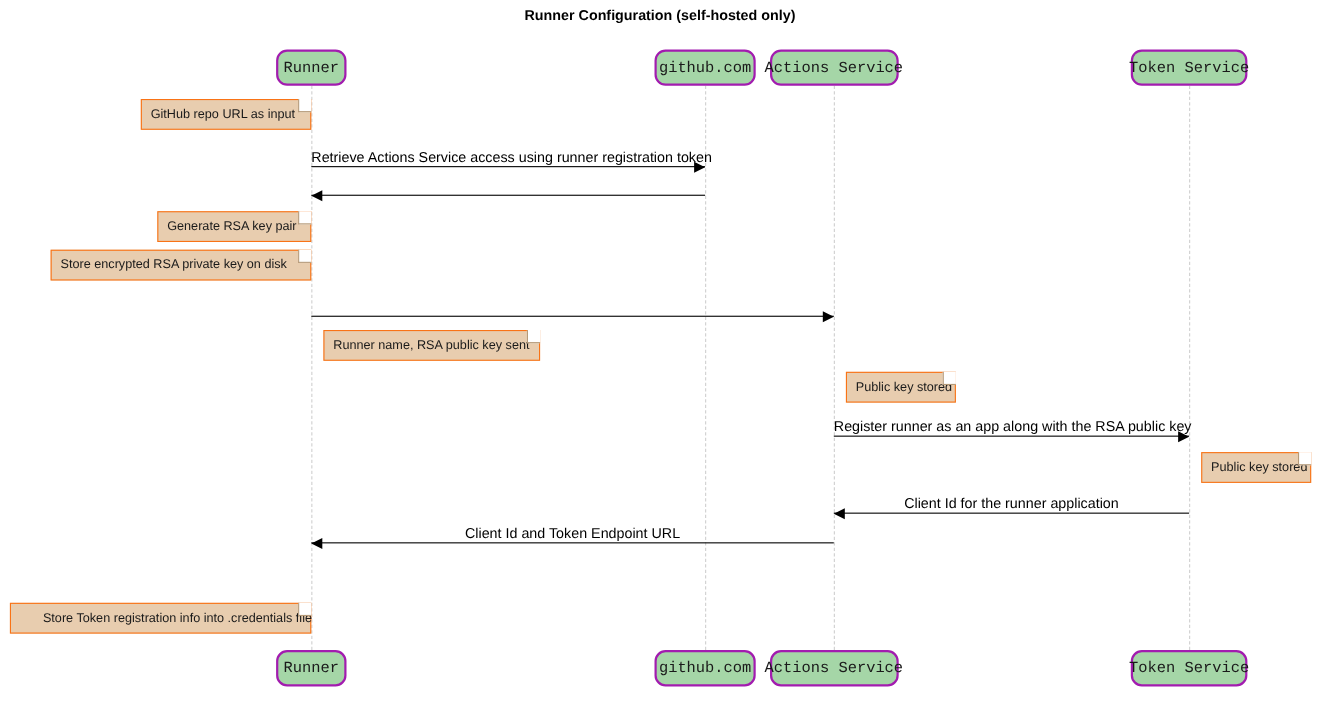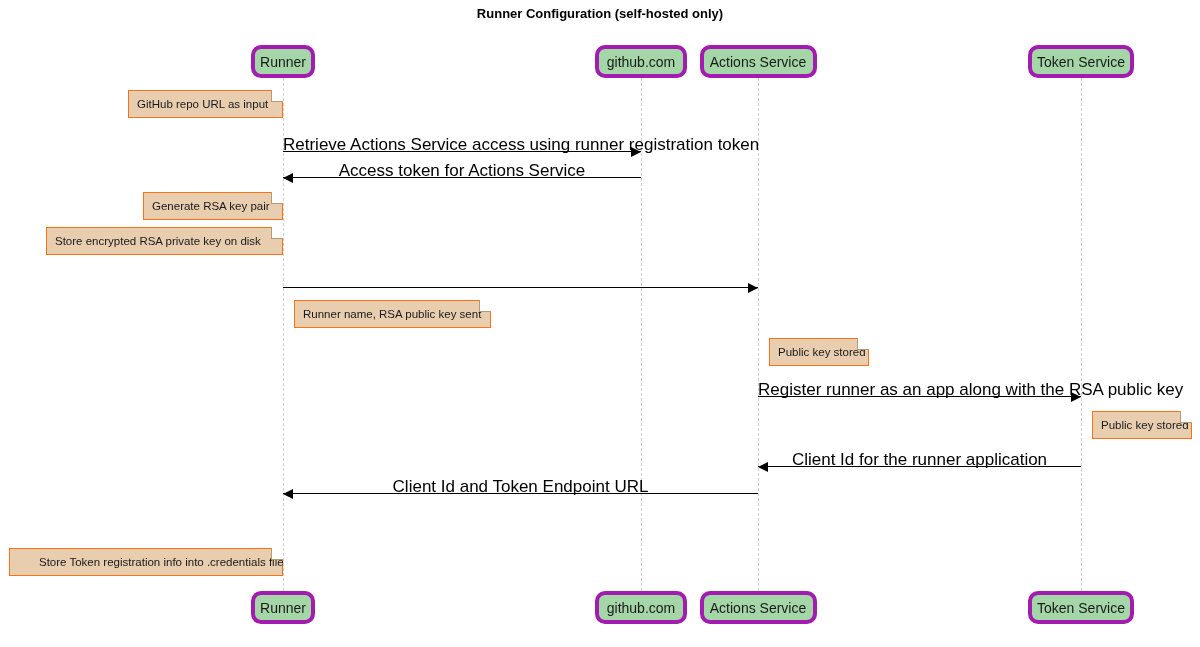--- a/index.html
+++ b/index.html
@@ -34,29 +34,30 @@
   .lifeline {
     position: absolute;
     width: 0;
     border-left: 1px dashed #cfcfcf;
   }
   .participant {
     position: absolute;
     height: 33px;
     border-radius: 10px;
     background: #a5d6a7;
-    border: 4px solid #a21caf;
+    border: 2px solid #a21caf;
     color: #1a1a1a;
     font-size: 14px;
     display: flex;
     align-items: center;
     justify-content: center;
     box-sizing: border-box;
     white-space: nowrap;
     padding: 0 12px;
+    font-family: Liberation Mono, monospace;
   }
   .note {
     position: absolute;
     background: #e8cdaf;
     border: 1px solid #f97316;
     box-sizing: border-box;
     font-size: 11.5px;
     color: #1a1a1a;
     height: 28px;
     display: flex;
@@ -74,21 +75,21 @@
     border-left: 1px solid #b59a78;
     border-bottom: 1px solid #b59a78;
   }
   .msg-line {
     position: absolute;
     height: 0;
     border-top: 1px solid #000000;
   }
   .msg-label {
     position: absolute;
-    font-size: 17px;
+    font-size: 13px;
     color: #000000;
     white-space: nowrap;
     text-align: center;
   }
   .arrowhead {
     position: absolute;
     width: 0;
     height: 0;
     border-top: 5px solid transparent;
     border-bottom: 5px solid transparent;
@@ -131,21 +132,20 @@
       <span>Actions Service</span>
     </div>
     <div class="participant" style="left: 1028px; top: 591px; width: 106px;">
       <span>Token Service</span>
     </div>
     <div class="msg-line" style="left: 283px; top: 151px; width: 358px;"></div>
     <div class="arrowhead right" style="top: 146.5px; left: 631px;"></div>
     <div class="msg-label" style="left: 283px; width: 358px; top: 135px;">Retrieve Actions Service access using runner registration token</div>
     <div class="msg-line" style="left: 283px; top: 177px; width: 358px;"></div>
     <div class="arrowhead left" style="top: 172.5px; left: 283px;"></div>
-    <div class="msg-label" style="left: 283px; width: 358px; top: 161px;">Access token for Actions Service</div>
     <div class="msg-line" style="left: 283px; top: 287px; width: 475px;"></div>
     <div class="arrowhead right" style="top: 282.5px; left: 748px;"></div>
     <div class="msg-line" style="left: 758px; top: 396px; width: 323px;"></div>
     <div class="arrowhead right" style="top: 391.5px; left: 1071px;"></div>
     <div class="msg-label" style="left: 758px; width: 323px; top: 380px;">Register runner as an app along with the RSA public key</div>
     <div class="msg-line" style="left: 758px; top: 466px; width: 323px;"></div>
     <div class="arrowhead left" style="top: 461.5px; left: 758px;"></div>
     <div class="msg-label" style="left: 758px; width: 323px; top: 450px;">Client Id for the runner application</div>
     <div class="msg-line" style="left: 283px; top: 493px; width: 475px;"></div>
     <div class="arrowhead left" style="top: 488.5px; left: 283px;"></div>

